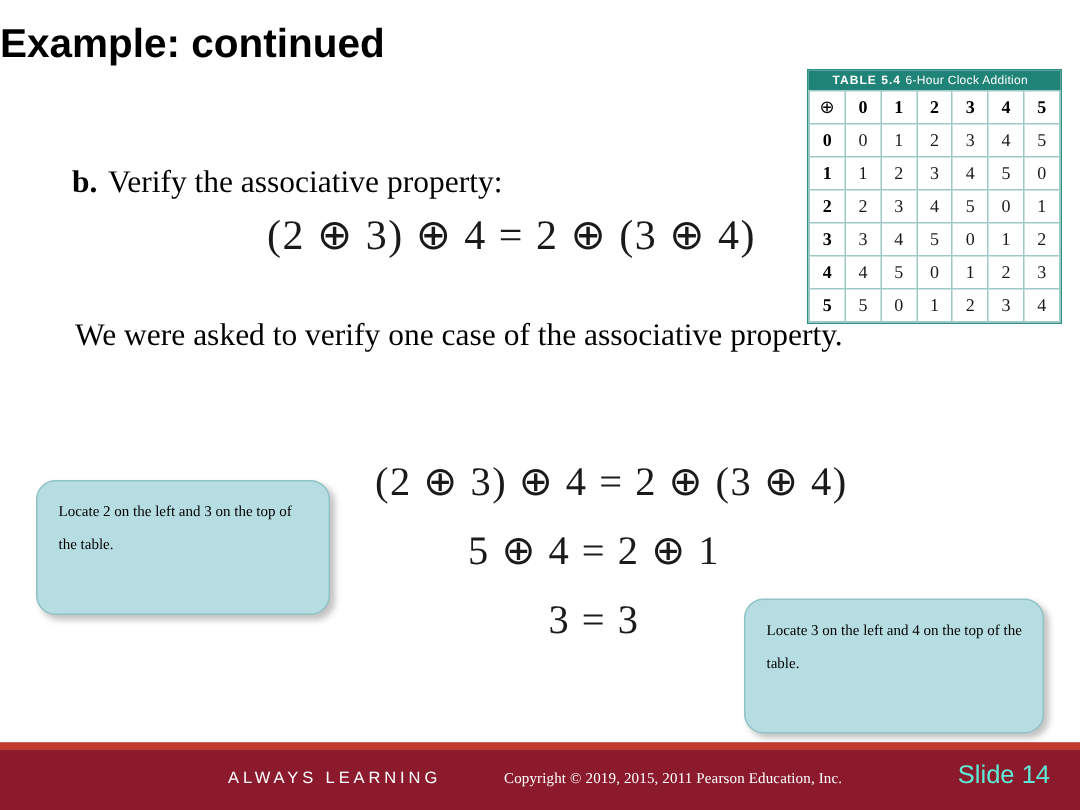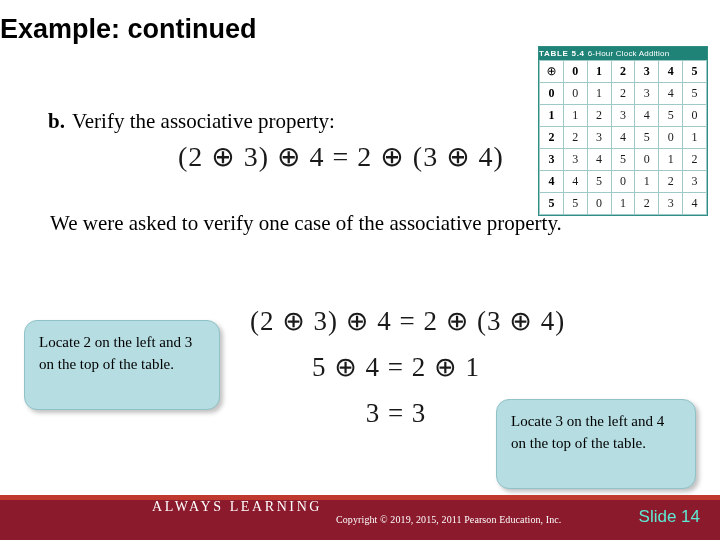--- a/index.html
+++ b/index.html
@@ -39,21 +39,21 @@
     background: #ffffff;
     box-sizing: border-box;
   }
   .clock-table-caption {
     background: #1f8377;
     color: #ffffff;
     font-family: "Liberation Sans", sans-serif;
     font-size: 8px;
     line-height: 13px;
     height: 13px;
-    padding: 0 0;
+    padding: 0 16px;
     white-space: nowrap;
     overflow: hidden;
     box-sizing: border-box;
   }
   .clock-table-caption .cap-label {
     font-weight: bold;
     letter-spacing: 0.7px;
   }
   .clock-table-caption .cap-text {
     font-weight: normal;
@@ -135,21 +135,21 @@
   }
 
   
   .callout {
     position: absolute;
     background: #b6dde1;
     border: 1px solid #8fc3c8;
     border-radius: 13px;
     box-shadow: 3px 3px 4px rgba(120,120,120,0.45);
     box-sizing: border-box;
-    font-size: 15px;
+    font-size: 10px;
     line-height: 22px;
     color: #000000;
     padding: 10px 12px 26px 14px;
   }
   .callout-left {
     left: 24px;
     top: 320px;
     width: 196px;
     height: 90px;
   }
@@ -202,24 +202,24 @@
   .pearson-word {
     color: #ffffff;
     font-family: "Liberation Serif", serif;
     font-size: 21px;
     margin-left: 5px;
     line-height: 22px;
   }
   .always-learning {
     position: absolute;
     left: 152px;
-    top: 4px;
+    top: 18px;
     color: #ffffff;
-    font-family: Liberation Serif, serif;
-    font-size: 14px;
+    font-family: Liberation Sans, sans-serif;
+    font-size: 11px;
     letter-spacing: 2.6px;
   }
   .copyright {
     position: absolute;
     left: 310px;
     top: 19px;
     color: #ffffff;
     font-family: "Liberation Serif", serif;
     font-size: 10px;
     letter-spacing: 0.1px;

